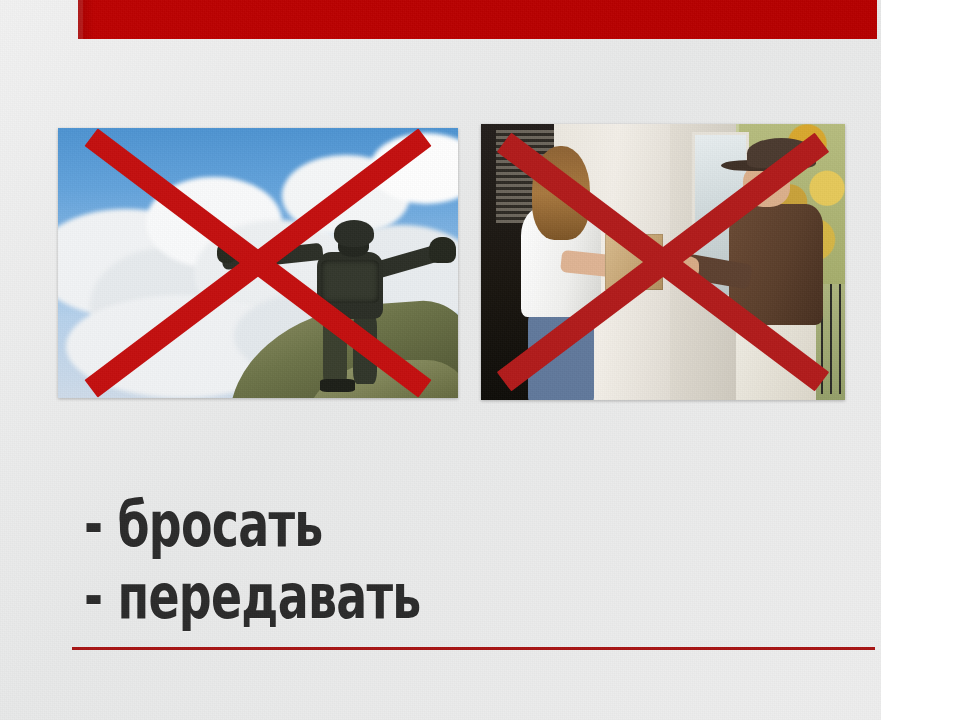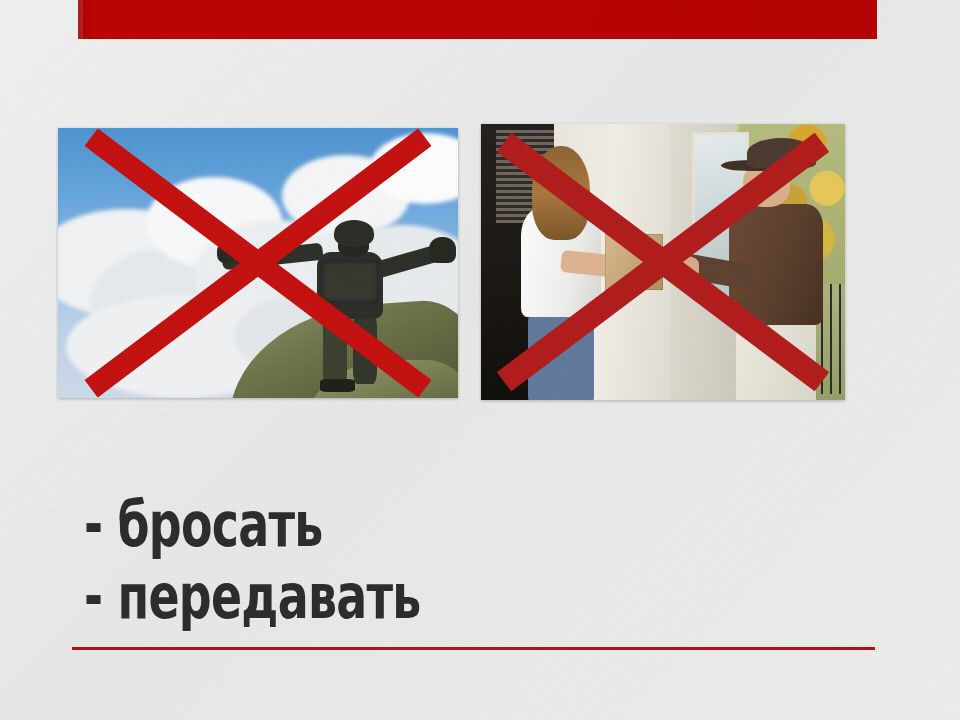--- a/index.html
+++ b/index.html
@@ -8,21 +8,21 @@
   }
   body {
     width: 960px;
     height: 720px;
     overflow: hidden;
     font-family: "Liberation Sans", sans-serif;
   }
 
   #slide {
     position: relative;
-    width: 960px;
+    width: 881px;
     height: 720px;
     background: #eceded;
     background-image:
       linear-gradient(135deg, #f2f2f2 0%, #e8e9e9 45%, #eeeeee 100%);
     overflow: hidden;
   }
 
   
   #slide::after {
     content: "";

